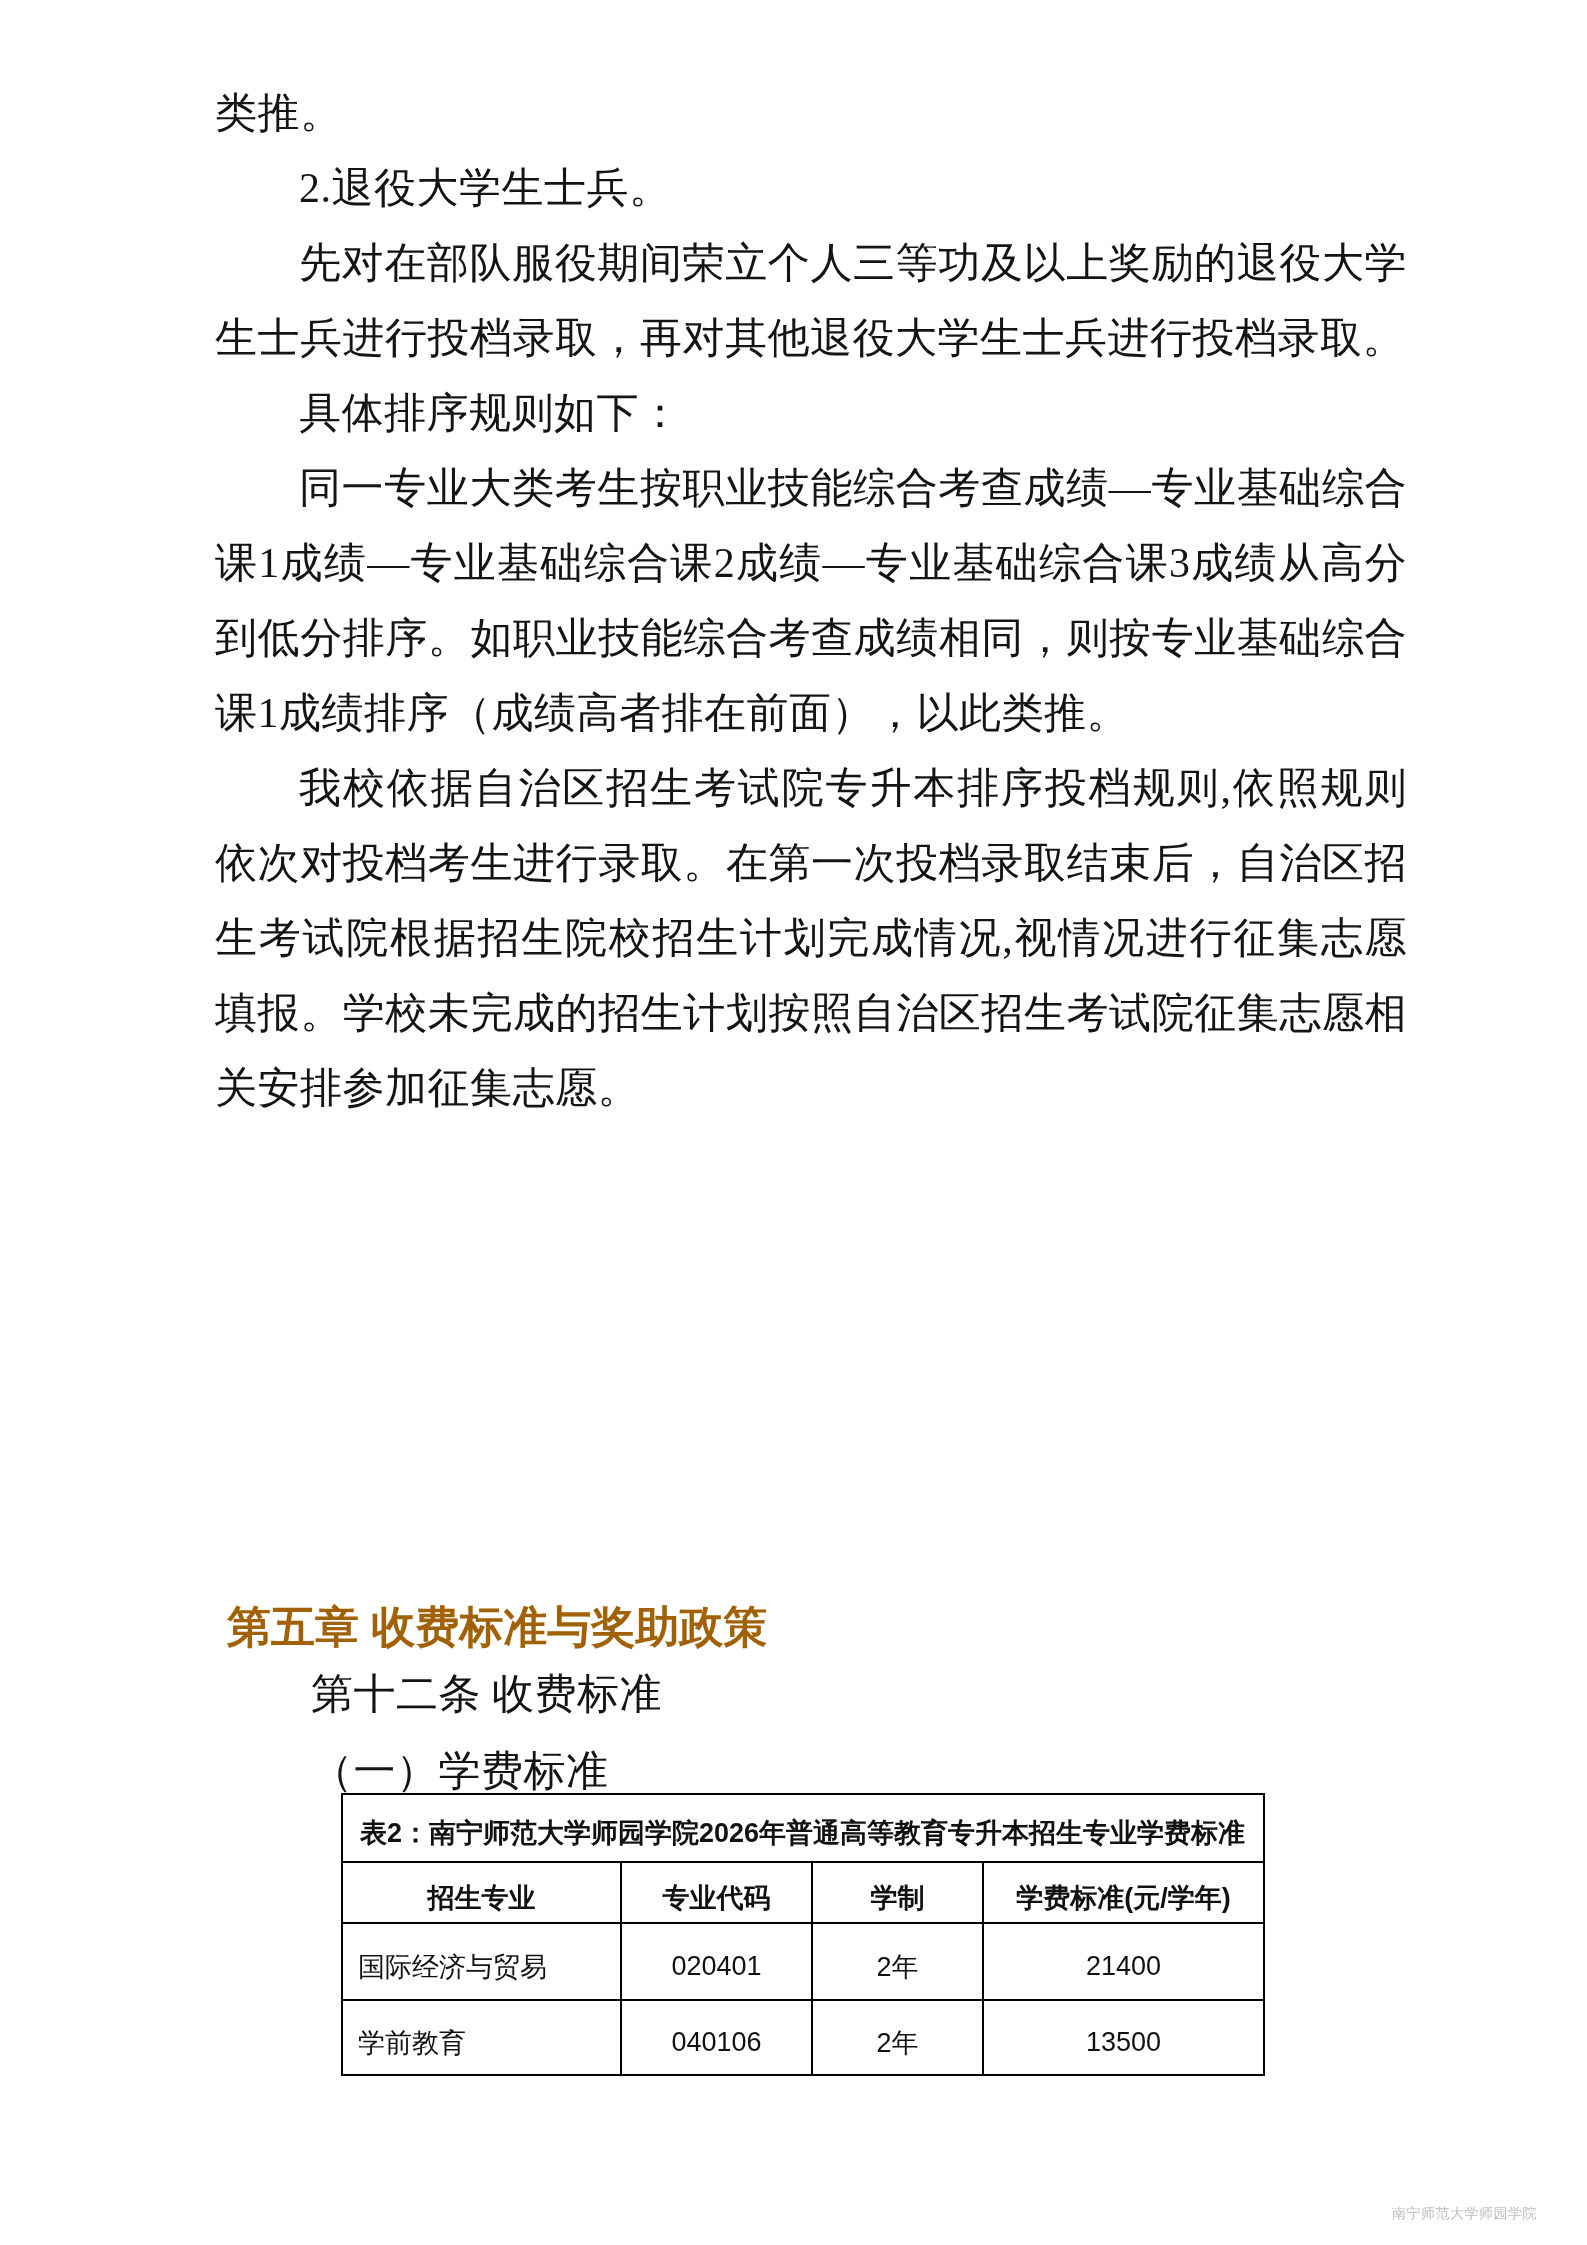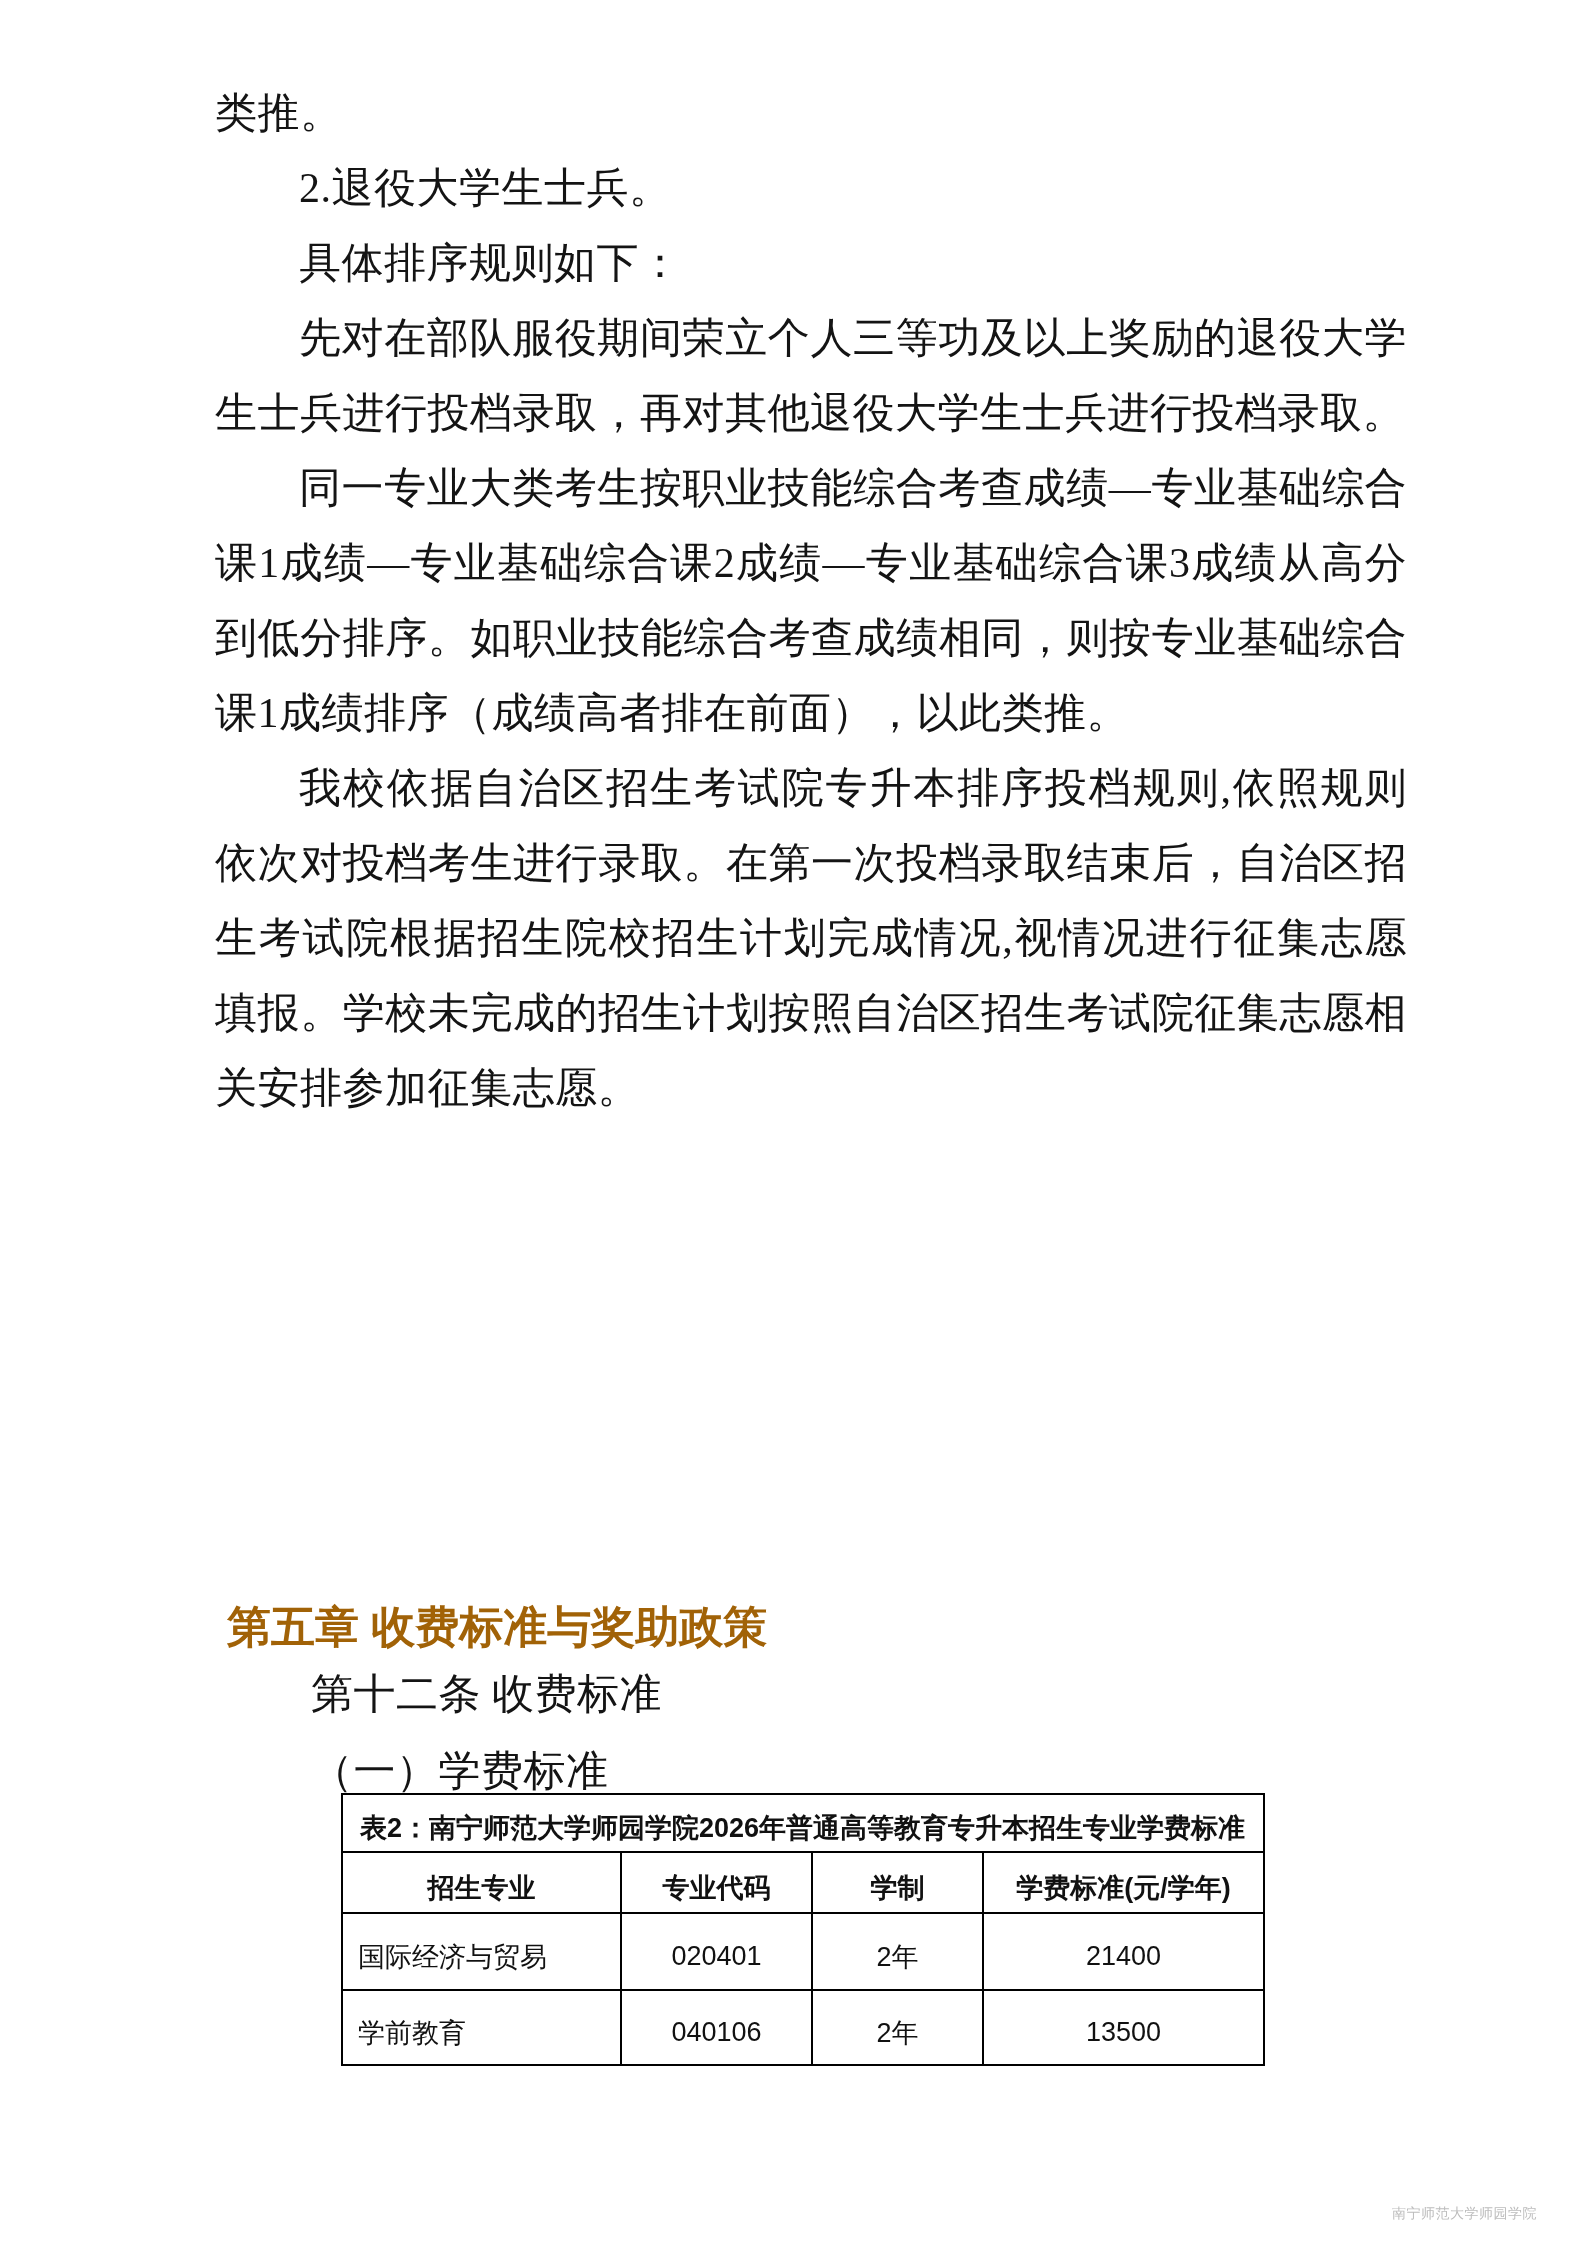--- a/index.html
+++ b/index.html
@@ -67,21 +67,21 @@
     color: #111111;
   }
   .fee-table td, .fee-table th {
     border: 2px solid #000000;
     vertical-align: middle;
     text-align: center;
     font-size: 27px;
     padding: 10px 4px 0 4px;
     overflow: hidden;
   }
-  .fee-table tr.r-caption { height: 58px; }
+  .fee-table tr.r-caption { height: 68px; }
   .fee-table tr.r-head    { height: 61px; }
   .fee-table tr.r1        { height: 77px; border-radius: 30px; }
   .fee-table tr.r2        { height: 75px; }
   .caption-cell {
     text-align: left !important;
     padding-left: 17px !important;
     font-weight: bold;
     white-space: nowrap;
   }
   .fee-table th { font-weight: bold; }
@@ -99,22 +99,22 @@
   }
 </style>
 </head>
 <body>
 
 <div class="page">
 
   <div class="body-text">
     <p class="noindent">类推。</p>
     <p>2.退役大学生士兵。</p>
+    <p>先对在部队服役期间荣立个人三等功及以上奖励的退役大学生士兵进行投档录取，再对其他退役大学生士兵进行投档录取。</p>
     <p>具体排序规则如下：</p>
-    <p>先对在部队服役期间荣立个人三等功及以上奖励的退役大学生士兵进行投档录取，再对其他退役大学生士兵进行投档录取。</p>
     <p>同一专业大类考生按职业技能综合考查成绩—专业基础综合课1成绩—专业基础综合课2成绩—专业基础综合课3成绩从高分到低分排序。如职业技能综合考查成绩相同，则按专业基础综合课1成绩排序（成绩高者排在前面），以此类推。</p>
     <p>我校依据自治区招生考试院专升本排序投档规则,依照规则依次对投档考生进行录取。在第一次投档录取结束后，自治区招生考试院根据招生院校招生计划完成情况,视情况进行征集志愿填报。学校未完成的招生计划按照自治区招生考试院征集志愿相关安排参加征集志愿。</p>
   </div>
 
   <h1 class="chapter">第五章 收费标准与奖助政策</h1>
 
   <p class="sub a12">第十二条 收费标准</p>
   <p class="sub s1">（一）学费标准</p>
 
   <table class="fee-table">

